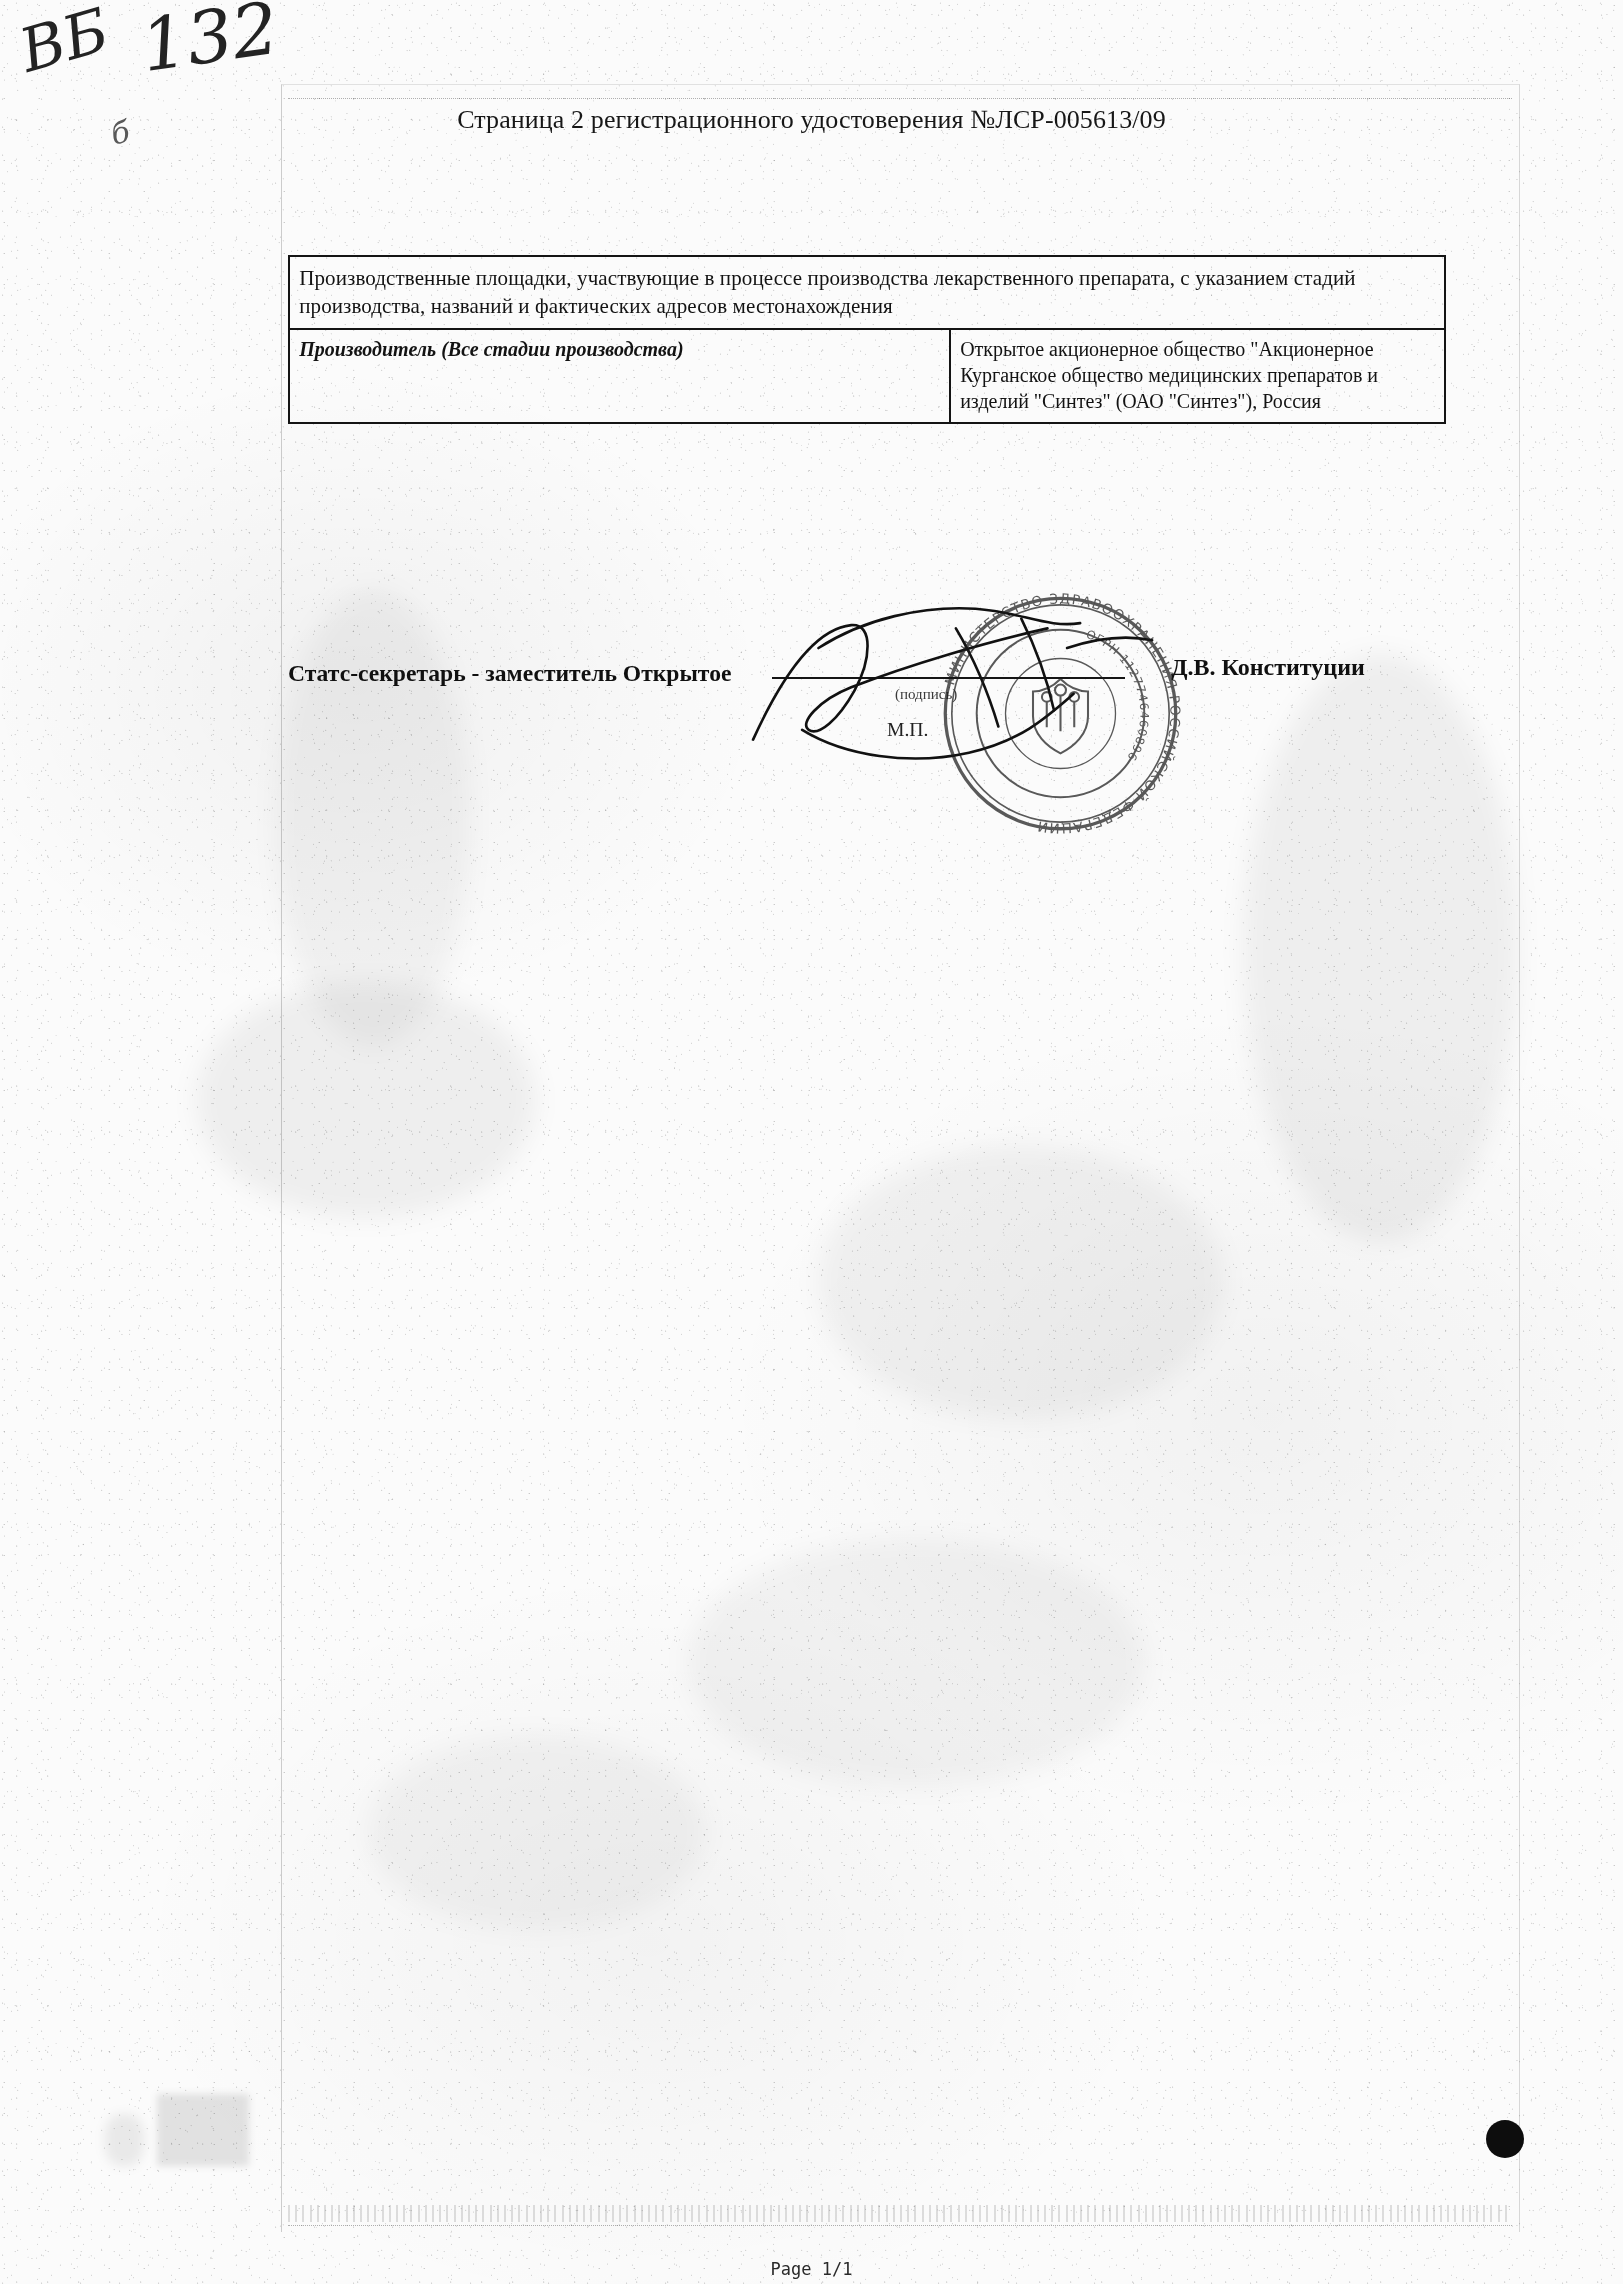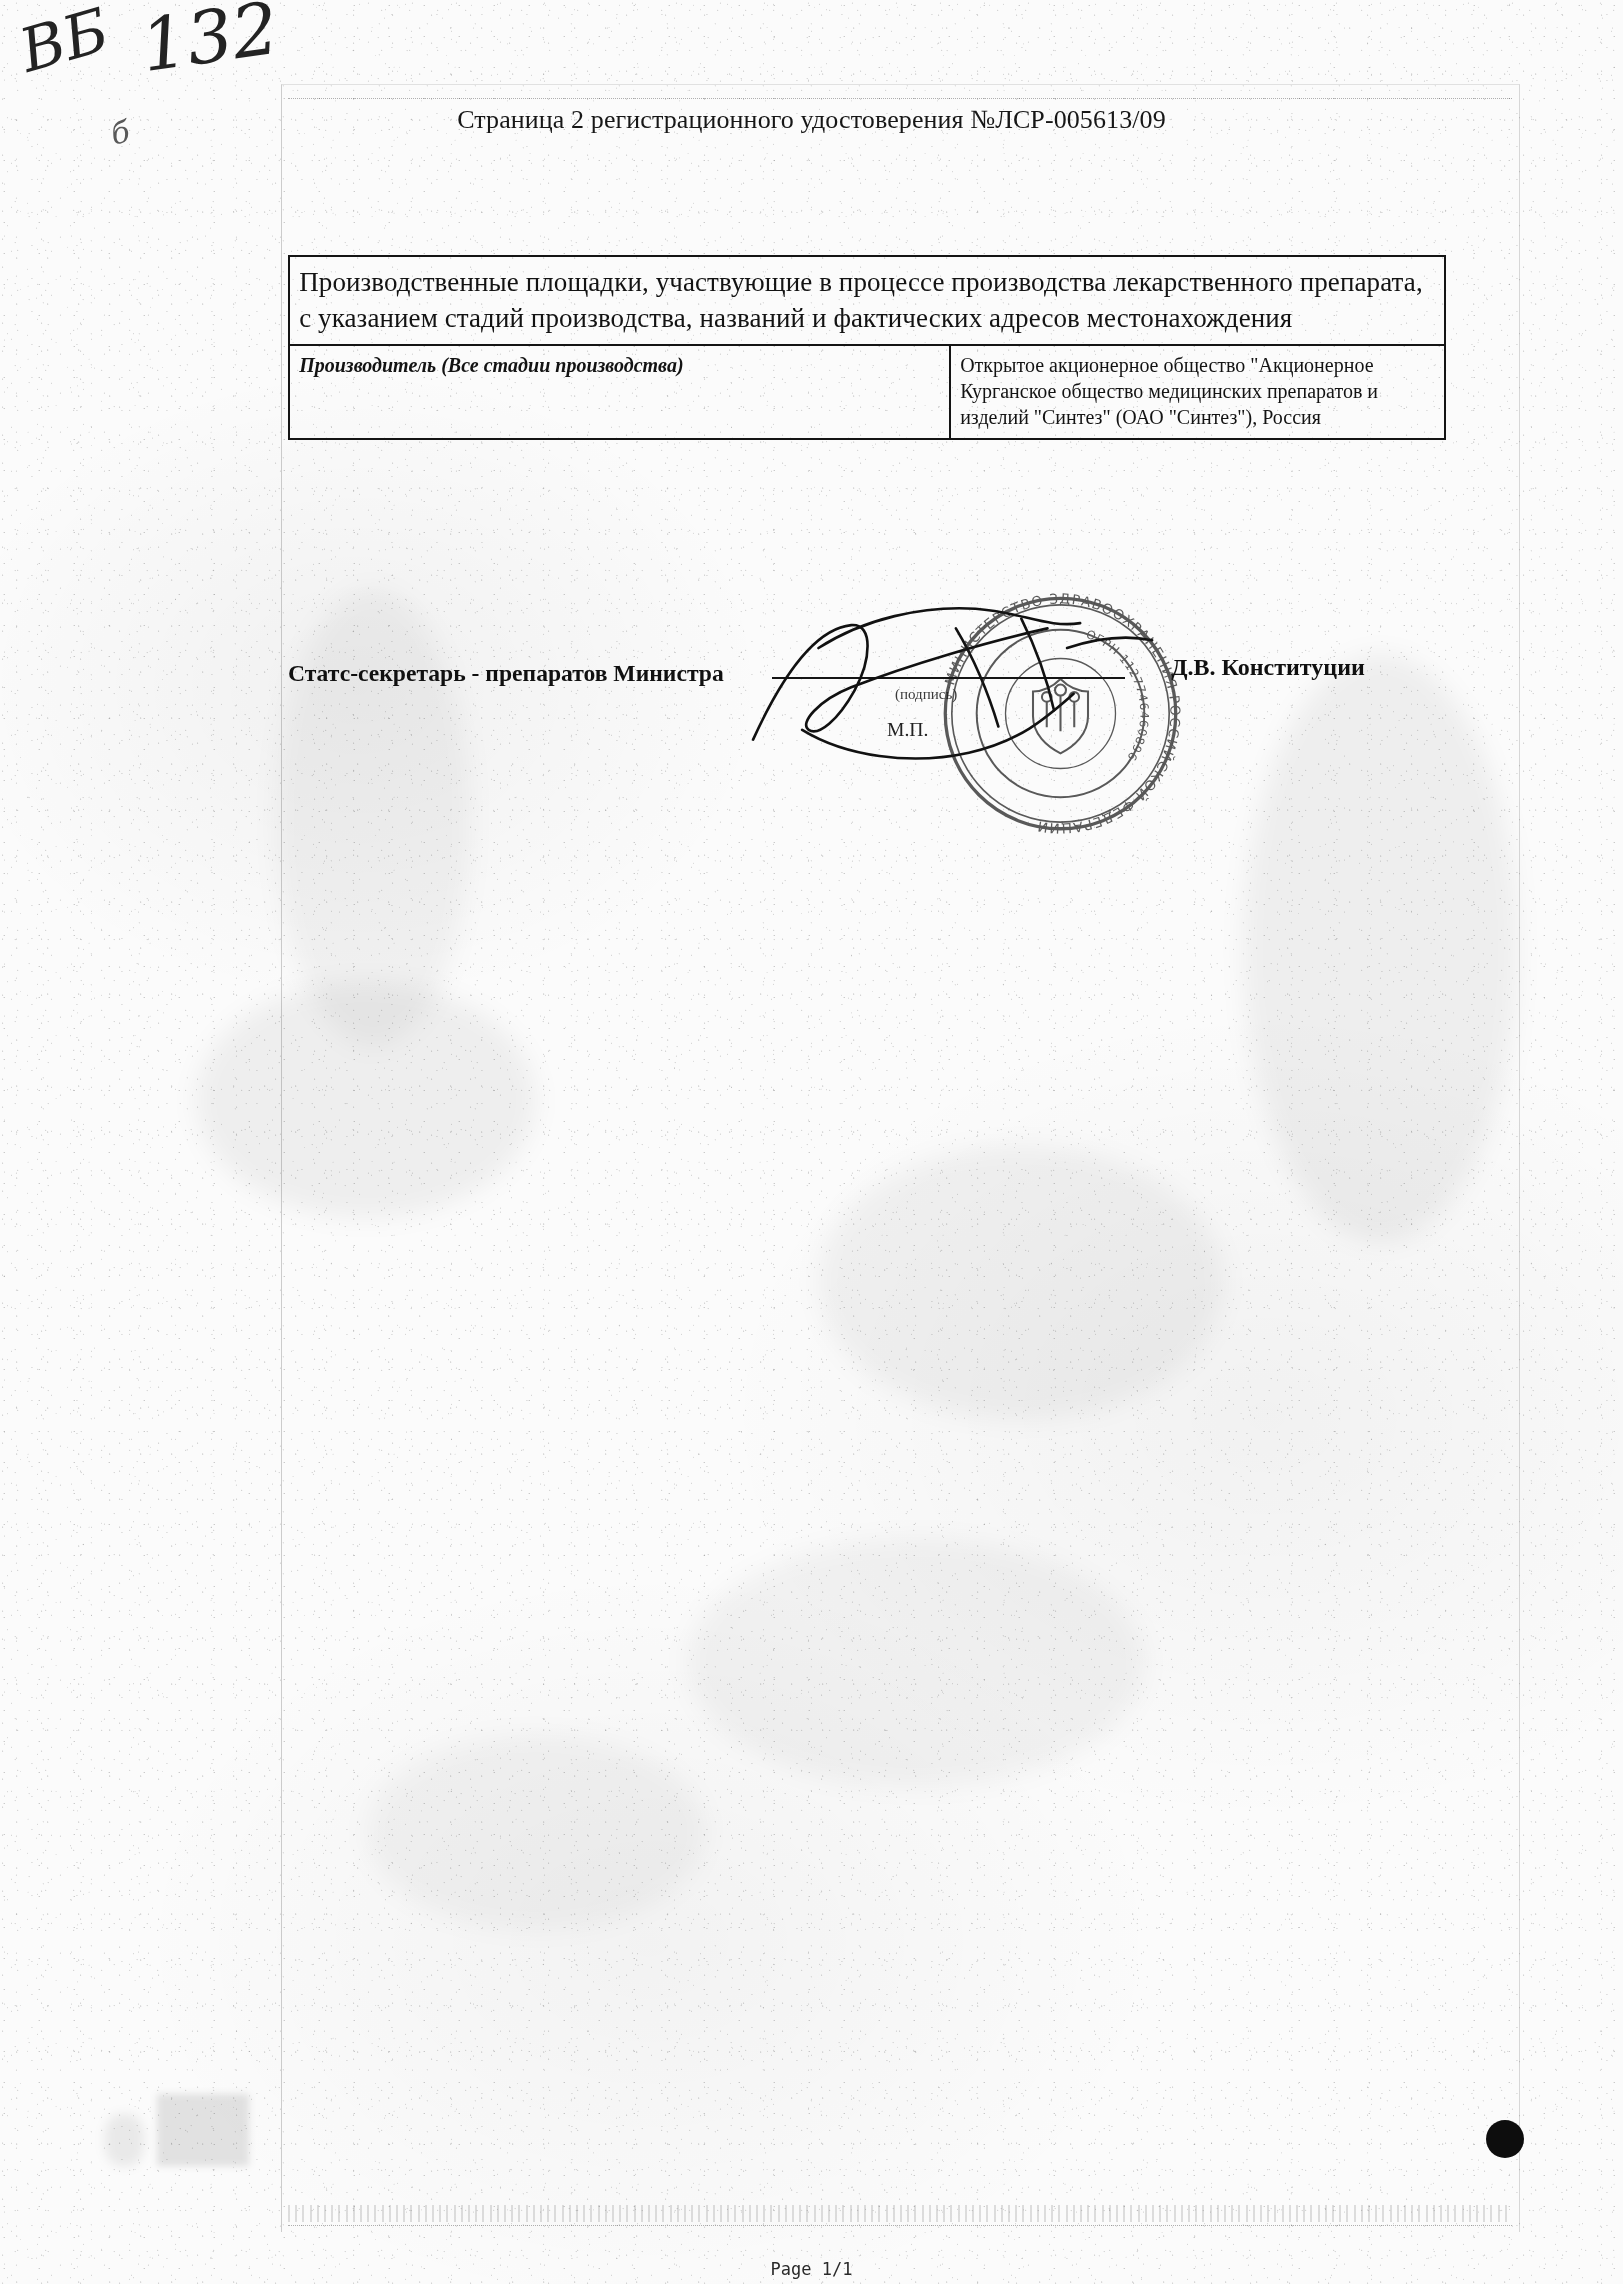--- a/index.html
+++ b/index.html
@@ -126,21 +126,21 @@
   }
   .tbl td {
     border: 2px solid #141414;
     padding: 6.5px 9.2px 7.9px 9.2px;
     vertical-align: top;
     font-size: 20px;
     line-height: 1.30;
     color: #131313;
   }
   .row-title td {
-    font-size: 27px;
+    font-size: 21px;
     line-height: 1.34;
     letter-spacing: 0.1px;
     border-radius: 26px;
   }
   .cell-left {
     width: 654px;
     font-style: italic;
     font-weight: 700;
   }
   .cell-right {
@@ -295,21 +295,21 @@
         <tr class="row-title">
       <td colspan="2">Производственные площадки, участвующие в процессе производства лекарственного препарата, с указанием стадий производства, названий и фактических адресов местонахождения</td>
     </tr>
     <tr>
       <td class="cell-left">Производитель (Все стадии производства)</td>
       <td class="cell-right">Открытое акционерное общество "Акционерное Курганское общество медицинских препаратов и изделий "Синтез" (ОАО "Синтез"), Россия</td>
     </tr>
   </tbody>
     </table>
 
-  <div class="sig-title">Статс-секретарь - препаратов Министра</div>
+  <div class="sig-title">Статс-секретарь - заместитель Открытое</div>
   <div class="sig-line"></div>
   <div class="sig-caption">(подпись)</div>
   <div class="sig-mp">М.П.</div>
   <div class="sig-name">Д.В. Конституции</div>
 
   <div class="scribble">
     <svg viewBox="0 0 720 290" xmlns="http://www.w3.org/2000/svg">
       <g fill="none" stroke="#111" stroke-width="4" stroke-linecap="round" stroke-linejoin="round">
         <path d="M20 230 C 70 120, 120 60, 170 55 C 205 52, 200 110, 175 155 C 150 200, 120 225, 105 215 C 90 205, 120 170, 170 150 C 260 115, 380 80, 470 60"></path>
         <path d="M120 90 C 190 45, 280 25, 360 30 C 430 35, 470 60, 520 52"></path>

